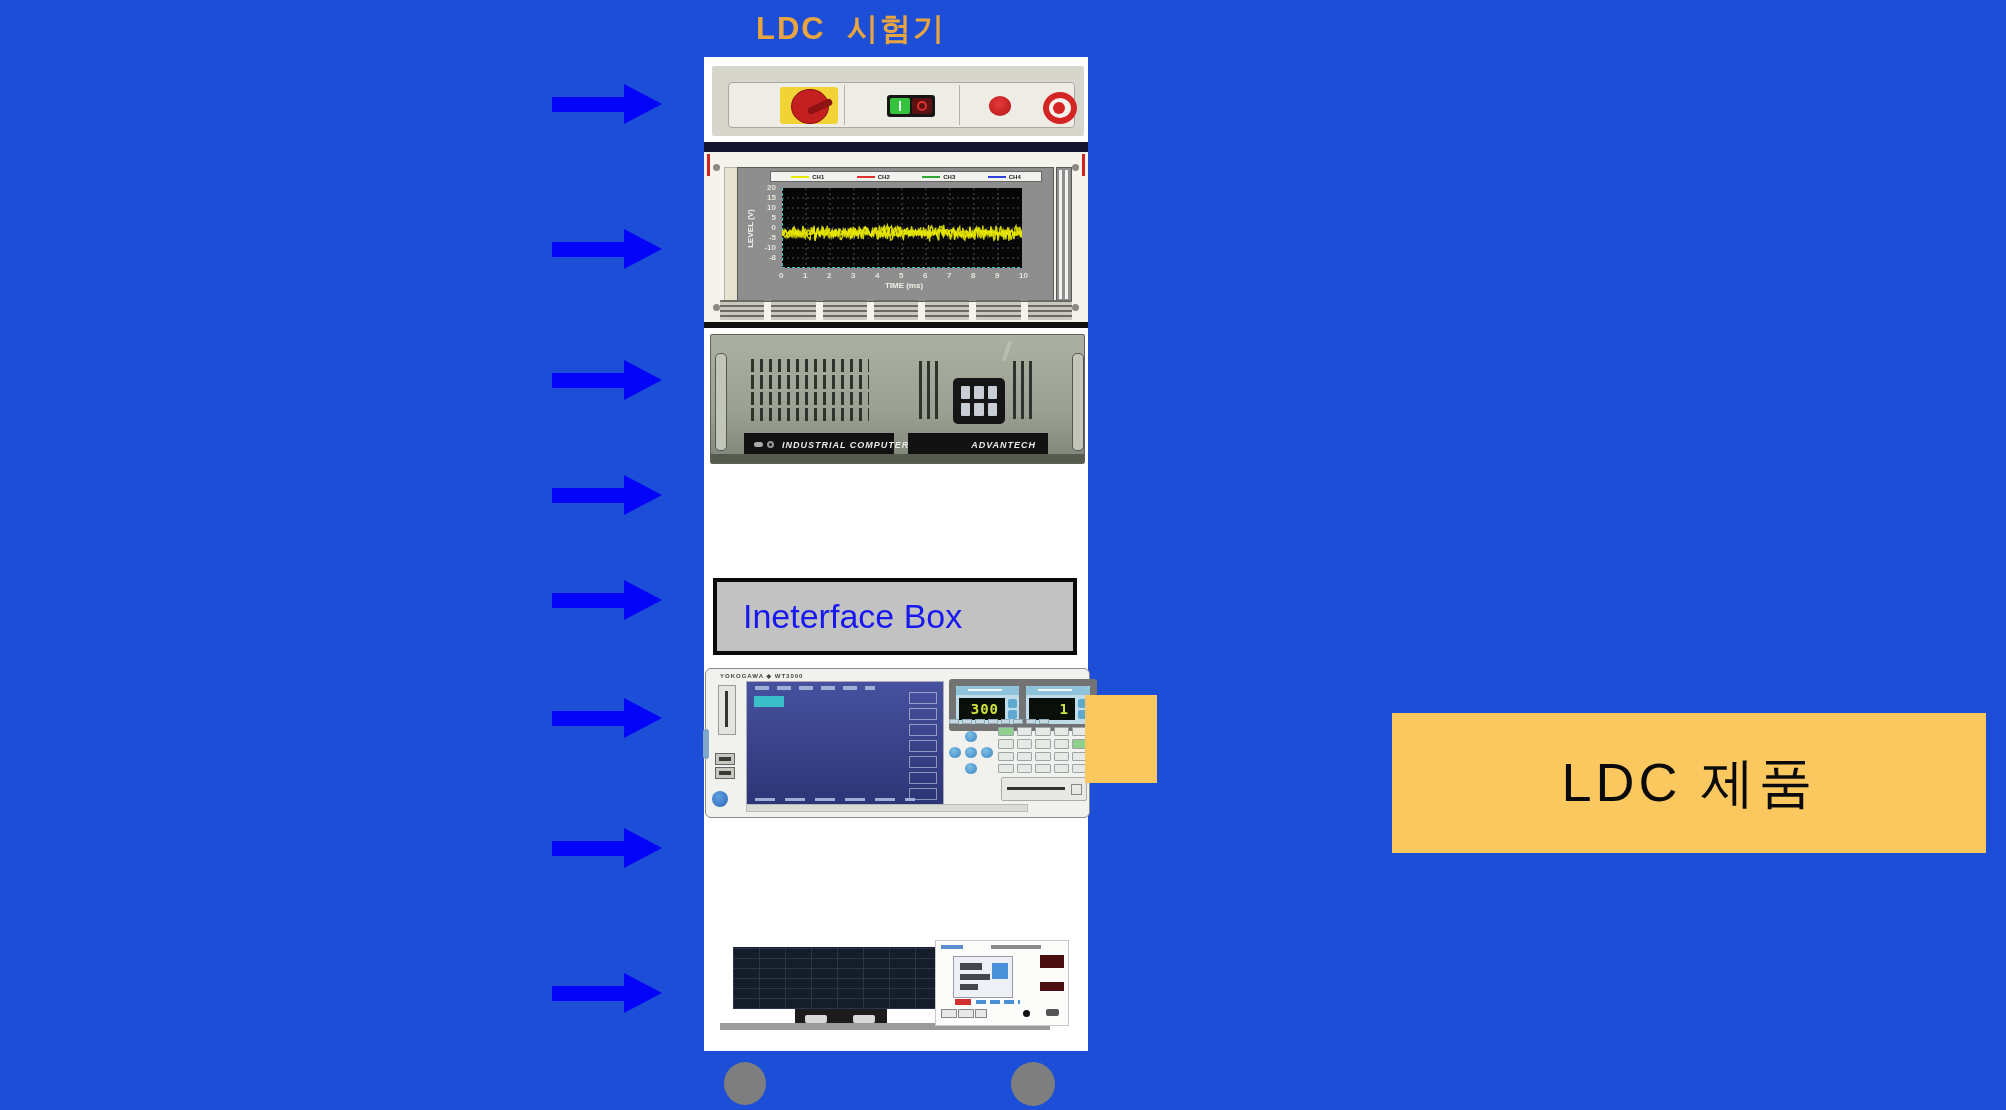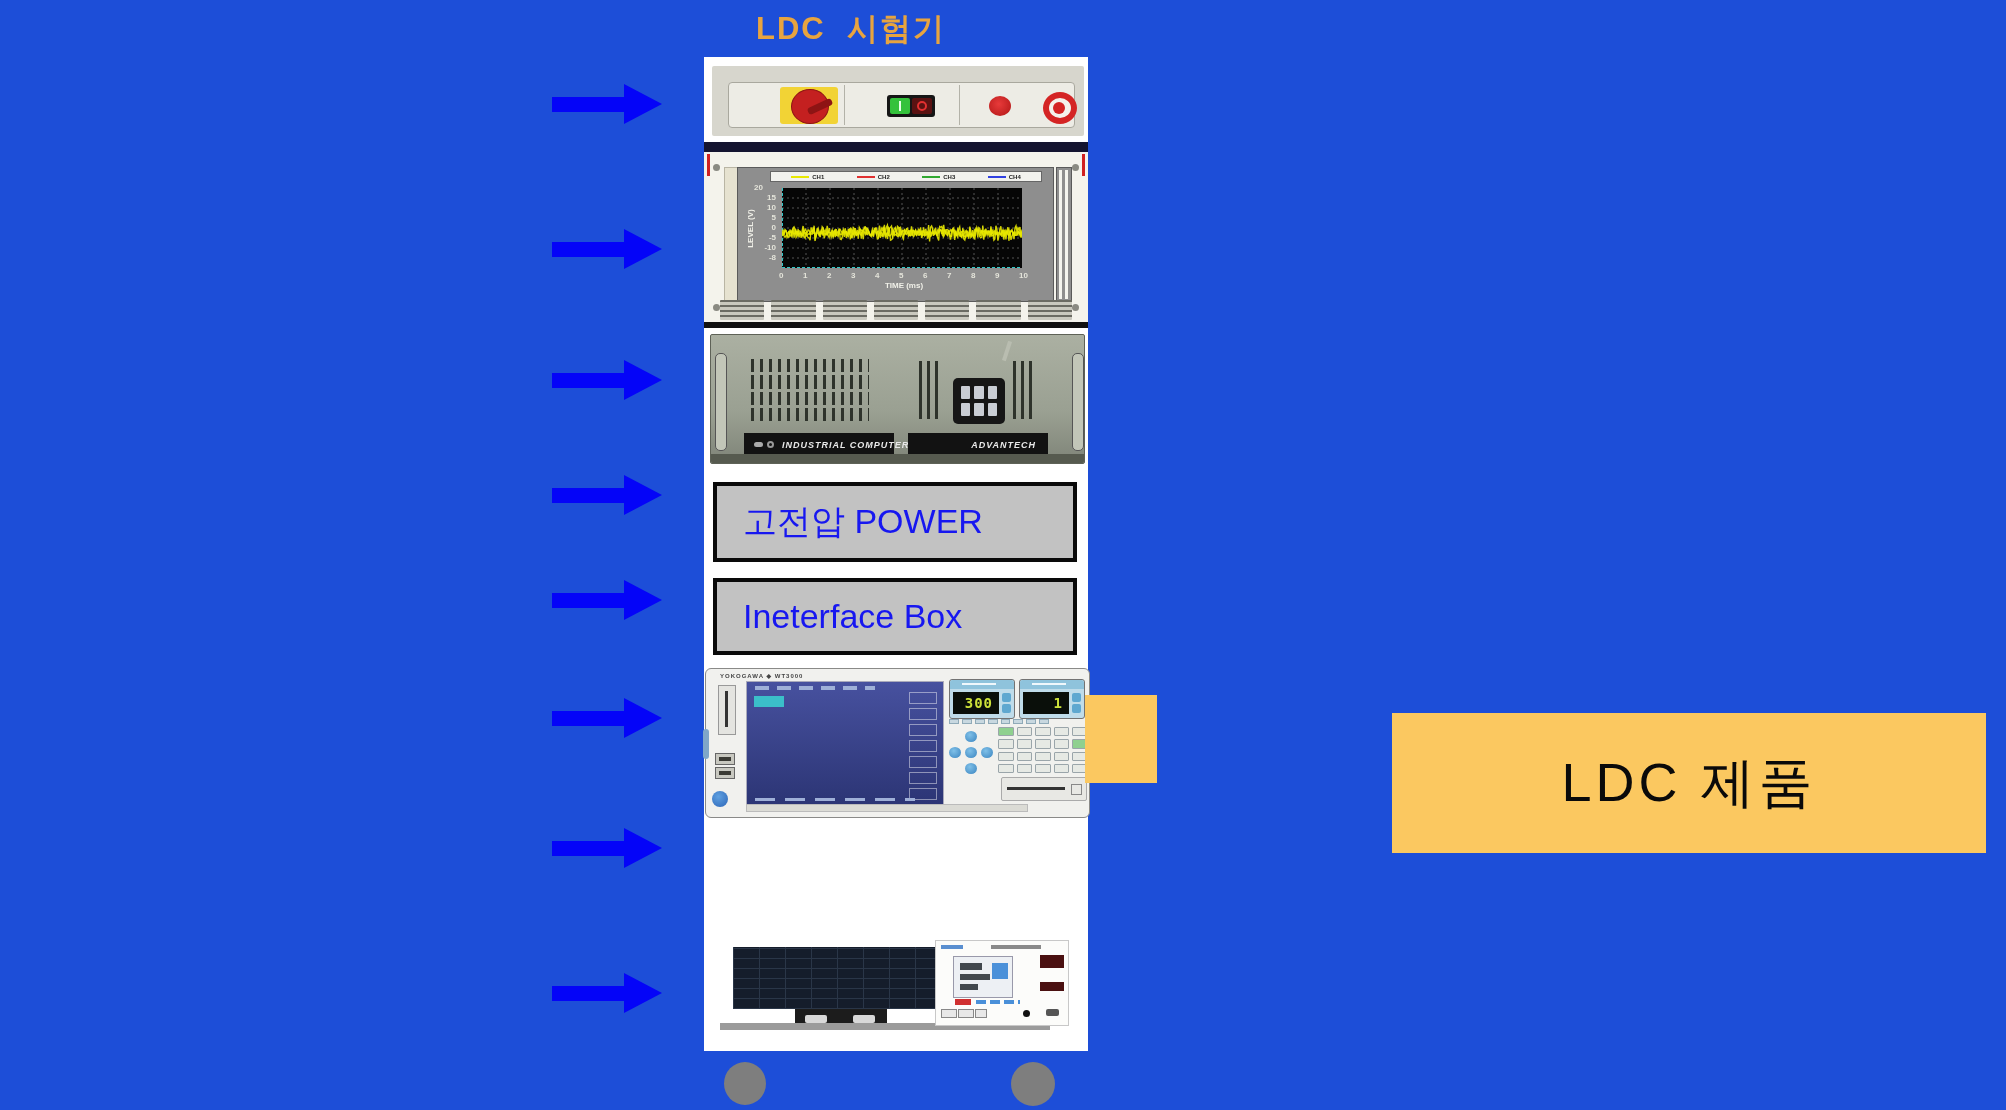--- a/index.html
+++ b/index.html
@@ -102,21 +102,21 @@
   .m-cyan{position:absolute;left:7px;top:14px;width:30px;height:11px;background:#3BBFC9;}
   .m-rows{position:absolute;left:6px;top:28px;width:152px;}
   .m-row{position:relative;height:27px;}
   .m-lab{position:absolute;left:2px;top:9px;width:22px;height:6px;background:rgba(255,255,255,.25);}
   .m-val{position:absolute;right:14px;top:2px;font-size:16px;color:#F2F2F8;letter-spacing:1px;}
   .m-unit{position:absolute;right:0;top:10px;font-size:8px;color:#D8D8E8;}
   .m-rcol{position:absolute;left:162px;top:10px;width:28px;}
   .m-chip{height:10px;border:1px solid rgba(255,255,255,.45);margin-bottom:4px;}
   .m-botdash{position:absolute;left:8px;bottom:3px;width:160px;height:3px;
              background:repeating-linear-gradient(90deg,#9FB0D8 0 20px,transparent 20px 30px);}
-  .m-module{position:absolute;top:10px;width:64px;height:38px;background:#BFDCEA;border:1px solid #737373;border-radius:3px;}
+  .m-module{position:absolute;top:10px;width:64px;height:38px;background:#BFDCEA;border:7px solid #737373;border-radius:3px;}
   .m-mhead{position:absolute;left:0;top:0;width:100%;height:9px;background:#8FC3DC;border-radius:3px 3px 0 0;}
   .m-mhead:after{content:"";position:absolute;left:12px;top:3px;width:34px;height:2px;background:#F0F8FC;}
   .m-disp{position:absolute;left:3px;top:12px;width:46px;height:22px;background:#0A0F0A;color:#CDE23A;
           font-family:"DejaVu Sans Mono",monospace;font-weight:bold;font-size:14px;text-align:right;
           padding:3px 6px 0 0;box-sizing:border-box;letter-spacing:1px;}
   .m-ud{position:absolute;left:52px;width:9px;height:9px;background:#5FA8D0;border-radius:2px;}
   .m-chiprow{position:absolute;left:243px;top:50px;width:100px;height:5px;display:flex;gap:3px;}
   .m-chiprow i{flex:1;background:#C8D8E0;border:1px solid #8FAAB8;}
   .m-pad{position:absolute;left:243px;top:62px;width:44px;height:46px;}
   .m-pad i{position:absolute;width:12px;height:11px;background:radial-gradient(circle at 40% 35%,#7FC0E8,#3A84C0);border-radius:50%;}
@@ -240,21 +240,21 @@
             <line x1="0" y1="60" x2="240" y2="60" stroke="#555" stroke-width="1" stroke-dasharray="2,3"></line>
             <line x1="0" y1="70" x2="240" y2="70" stroke="#555" stroke-width="1" stroke-dasharray="2,3"></line>
             <line x1="0.5" y1="0" x2="0.5" y2="80" stroke="#30C8C8" stroke-width="1" stroke-dasharray="3,2"></line>
             <line x1="0" y1="79.5" x2="240" y2="79.5" stroke="#30C8C8" stroke-width="1" stroke-dasharray="3,2"></line>
             <polyline points="0.0,45.2 1.0,46.9 2.0,46.9 3.0,41.5 4.0,42.6 5.0,49.1 6.0,46.5 7.0,42.9 8.0,48.0 9.0,47.8 10.0,43.2 11.0,40.8 12.1,49.6 13.1,40.8 14.1,46.5 15.1,42.9 16.1,47.4 17.1,45.1 18.1,45.5 19.1,46.1 20.1,47.8 21.1,42.7 22.1,44.3 23.1,41.1 24.1,42.5 25.1,44.9 26.1,41.9 27.1,42.3 28.1,46.1 29.1,45.9 30.1,46.2 31.1,40.2 32.1,40.4 33.1,50.8 34.1,48.6 35.1,44.2 36.2,40.5 37.2,43.8 38.2,49.2 39.2,44.0 40.2,46.0 41.2,41.3 42.2,44.4 43.2,41.9 44.2,45.3 45.2,46.4 46.2,44.1 47.2,40.2 48.2,45.4 49.2,49.3 50.2,45.9 51.2,48.9 52.2,45.8 53.2,41.9 54.2,46.5 55.2,47.4 56.2,48.3 57.2,41.8 58.2,41.4 59.2,43.5 60.3,45.1 61.3,41.4 62.3,44.5 63.3,40.2 64.3,50.0 65.3,46.4 66.3,44.5 67.3,41.8 68.3,40.5 69.3,50.2 70.3,42.0 71.3,42.5 72.3,49.7 73.3,40.0 74.3,48.1 75.3,41.9 76.3,50.6 77.3,39.5 78.3,41.4 79.3,42.2 80.3,42.2 81.3,41.8 82.3,40.4 83.3,39.6 84.4,39.9 85.4,41.2 86.4,42.6 87.4,45.6 88.4,47.5 89.4,47.3 90.4,42.5 91.4,48.9 92.4,43.4 93.4,39.3 94.4,45.8 95.4,50.8 96.4,50.2 97.4,37.5 98.4,43.4 99.4,44.6 100.4,46.8 101.4,47.9 102.4,36.9 103.4,46.2 104.4,39.2 105.4,37.1 106.4,48.2 107.4,40.2 108.5,39.5 109.5,38.1 110.5,49.4 111.5,43.0 112.5,47.5 113.5,46.6 114.5,47.3 115.5,38.3 116.5,39.3 117.5,45.2 118.5,47.7 119.5,43.7 120.5,42.7 121.5,47.3 122.5,46.3 123.5,44.4 124.5,40.8 125.5,40.3 126.5,45.3 127.5,42.3 128.5,47.9 129.5,38.4 130.5,45.5 131.5,42.9 132.6,46.6 133.6,42.2 134.6,44.1 135.6,44.6 136.6,40.6 137.6,47.7 138.6,39.4 139.6,49.9 140.6,47.3 141.6,39.4 142.6,46.9 143.6,41.0 144.6,43.9 145.6,50.8 146.6,37.1 147.6,53.4 148.6,39.2 149.6,38.0 150.6,40.8 151.6,45.6 152.6,46.1 153.6,39.7 154.6,46.5 155.6,49.4 156.7,52.4 157.7,38.5 158.7,39.2 159.7,38.4 160.7,43.1 161.7,36.8 162.7,45.7 163.7,41.9 164.7,41.7 165.7,41.7 166.7,43.5 167.7,48.5 168.7,51.5 169.7,41.9 170.7,41.3 171.7,40.1 172.7,52.0 173.7,43.4 174.7,47.0 175.7,46.4 176.7,40.9 177.7,38.8 178.7,46.3 179.7,50.1 180.8,40.2 181.8,51.0 182.8,52.0 183.8,47.1 184.8,42.7 185.8,44.3 186.8,50.6 187.8,38.6 188.8,42.5 189.8,48.3 190.8,46.7 191.8,49.9 192.8,50.8 193.8,44.9 194.8,39.4 195.8,42.2 196.8,43.4 197.8,48.7 198.8,49.8 199.8,49.2 200.8,37.5 201.8,51.7 202.8,41.6 203.8,44.5 204.9,43.6 205.9,47.2 206.9,43.4 207.9,49.3 208.9,38.3 209.9,46.3 210.9,41.3 211.9,52.1 212.9,51.0 213.9,37.7 214.9,41.7 215.9,52.7 216.9,48.2 217.9,40.6 218.9,38.3 219.9,49.0 220.9,43.1 221.9,51.7 222.9,41.8 223.9,51.4 224.9,43.6 225.9,39.2 226.9,52.8 227.9,43.9 229.0,51.9 230.0,48.3 231.0,43.8 232.0,51.1 233.0,39.9 234.0,37.8 235.0,43.9 236.0,40.0 237.0,41.9 238.0,39.0 239.0,49.8 240.0,41.6" fill="none" stroke="#E8E800" stroke-width="1.4" opacity="0.9"></polyline>
             <polyline points="0.0,44.3 1.0,44.5 2.0,47.8 3.0,49.2 4.0,47.8 5.0,46.6 6.0,49.3 7.0,49.2 8.0,42.1 9.0,42.3 10.0,49.7 11.0,41.0 12.1,39.1 13.1,41.3 14.1,49.4 15.1,47.8 16.1,41.0 17.1,49.5 18.1,43.6 19.1,49.8 20.1,43.0 21.1,38.0 22.1,48.9 23.1,50.1 24.1,44.7 25.1,48.4 26.1,49.3 27.1,49.9 28.1,52.3 29.1,39.4 30.1,42.4 31.1,46.0 32.1,37.7 33.1,52.8 34.1,47.5 35.1,40.3 36.2,43.6 37.2,47.1 38.2,44.1 39.2,44.9 40.2,38.8 41.2,40.2 42.2,50.2 43.2,46.8 44.2,45.7 45.2,37.8 46.2,48.0 47.2,49.4 48.2,45.2 49.2,46.6 50.2,42.2 51.2,49.1 52.2,42.6 53.2,49.2 54.2,41.2 55.2,44.5 56.2,44.3 57.2,40.5 58.2,51.0 59.2,51.5 60.3,48.7 61.3,42.0 62.3,48.8 63.3,45.0 64.3,43.7 65.3,47.6 66.3,48.4 67.3,40.5 68.3,51.4 69.3,47.4 70.3,48.8 71.3,39.5 72.3,40.5 73.3,45.4 74.3,44.4 75.3,45.2 76.3,46.7 77.3,41.8 78.3,41.4 79.3,50.7 80.3,41.8 81.3,51.3 82.3,39.1 83.3,38.8 84.4,46.6 85.4,39.9 86.4,43.0 87.4,44.8 88.4,47.6 89.4,48.6 90.4,44.7 91.4,47.7 92.4,40.7 93.4,41.0 94.4,40.2 95.4,44.5 96.4,48.8 97.4,45.5 98.4,49.9 99.4,40.3 100.4,42.0 101.4,38.7 102.4,44.8 103.4,48.9 104.4,46.4 105.4,51.0 106.4,39.4 107.4,40.8 108.5,52.1 109.5,51.6 110.5,50.4 111.5,42.8 112.5,40.3 113.5,39.4 114.5,44.9 115.5,48.4 116.5,48.7 117.5,39.8 118.5,39.3 119.5,45.4 120.5,48.9 121.5,50.8 122.5,41.4 123.5,45.1 124.5,46.3 125.5,44.5 126.5,43.3 127.5,47.2 128.5,47.8 129.5,46.8 130.5,42.3 131.5,42.6 132.6,43.9 133.6,42.3 134.6,48.2 135.6,42.8 136.6,46.9 137.6,46.3 138.6,46.1 139.6,42.7 140.6,47.3 141.6,47.2 142.6,46.0 143.6,47.4 144.6,46.6 145.6,44.4 146.6,48.1 147.6,45.0 148.6,44.2 149.6,45.8 150.6,43.1 151.6,47.8 152.6,42.6 153.6,45.2 154.6,46.6 155.6,42.5 156.7,44.6 157.7,42.1 158.7,41.8 159.7,46.2 160.7,41.4 161.7,48.4 162.7,46.4 163.7,44.2 164.7,46.6 165.7,47.7 166.7,42.0 167.7,46.6 168.7,48.3 169.7,48.3 170.7,41.6 171.7,43.3 172.7,50.0 173.7,42.7 174.7,47.4 175.7,49.1 176.7,44.4 177.7,45.0 178.7,48.4 179.7,48.4 180.8,45.9 181.8,48.4 182.8,48.1 183.8,49.4 184.8,46.8 185.8,48.2 186.8,48.3 187.8,40.7 188.8,49.0 189.8,47.3 190.8,42.2 191.8,49.1 192.8,41.7 193.8,41.7 194.8,43.0 195.8,42.8 196.8,41.8 197.8,43.3 198.8,47.8 199.8,42.7 200.8,43.0 201.8,43.8 202.8,43.5 203.8,47.3 204.9,44.3 205.9,42.8 206.9,43.3 207.9,44.8 208.9,47.2 209.9,45.6 210.9,44.0 211.9,44.0 212.9,42.7 213.9,45.8 214.9,44.1 215.9,45.4 216.9,44.5 217.9,45.7 218.9,46.7 219.9,43.8 220.9,42.1 221.9,47.9 222.9,45.2 223.9,44.9 224.9,43.1 225.9,46.4 226.9,47.6 227.9,43.1 229.0,43.5 230.0,43.0 231.0,44.9 232.0,46.1 233.0,47.3 234.0,47.3 235.0,47.1 236.0,44.3 237.0,43.2 238.0,46.9 239.0,44.1 240.0,45.2" fill="none" stroke="#E8E800" stroke-width="1.4" opacity="0.9"></polyline>
             <polyline points="0.0,48.2 1.0,41.5 2.0,45.4 3.0,42.7 4.0,42.7 5.0,45.4 6.0,44.7 7.0,43.6 8.0,43.7 9.0,44.9 10.0,43.6 11.0,45.0 12.1,45.8 13.1,45.5 14.1,42.9 15.1,46.2 16.1,43.9 17.1,42.8 18.1,43.2 19.1,45.6 20.1,46.8 21.1,47.9 22.1,42.6 23.1,45.8 24.1,44.3 25.1,47.4 26.1,46.2 27.1,45.5 28.1,46.3 29.1,43.9 30.1,42.6 31.1,42.2 32.1,43.2 33.1,45.4 34.1,46.7 35.1,44.9 36.2,44.9 37.2,47.2 38.2,46.0 39.2,42.4 40.2,44.2 41.2,47.0 42.2,46.0 43.2,45.3 44.2,47.0 45.2,46.7 46.2,43.5 47.2,44.5 48.2,44.6 49.2,45.4 50.2,42.1 51.2,45.7 52.2,42.9 53.2,41.8 54.2,48.0 55.2,44.9 56.2,46.4 57.2,42.8 58.2,46.5 59.2,46.7 60.3,45.0 61.3,44.8 62.3,44.4 63.3,43.6 64.3,43.7 65.3,47.5 66.3,41.2 67.3,46.3 68.3,42.8 69.3,41.1 70.3,45.9 71.3,46.5 72.3,43.4 73.3,45.3 74.3,47.0 75.3,46.1 76.3,46.6 77.3,44.1 78.3,46.5 79.3,47.2 80.3,43.5 81.3,42.6 82.3,44.1 83.3,46.2 84.4,42.6 85.4,47.0 86.4,42.5 87.4,46.9 88.4,46.5 89.4,46.3 90.4,41.1 91.4,44.0 92.4,42.3 93.4,43.8 94.4,46.0 95.4,43.5 96.4,43.1 97.4,44.9 98.4,44.7 99.4,47.8 100.4,48.3 101.4,42.3 102.4,41.0 103.4,47.6 104.4,46.6 105.4,44.6 106.4,45.9 107.4,47.9 108.5,47.5 109.5,46.2 110.5,41.2 111.5,43.4 112.5,46.6 113.5,40.1 114.5,44.2 115.5,45.3 116.5,46.9 117.5,47.5 118.5,41.2 119.5,47.2 120.5,42.9 121.5,43.0 122.5,41.7 123.5,45.0 124.5,42.2 125.5,44.7 126.5,48.2 127.5,47.2 128.5,42.2 129.5,41.9 130.5,47.3 131.5,48.5 132.6,43.0 133.6,46.2 134.6,47.2 135.6,43.7 136.6,44.4 137.6,42.6 138.6,46.0 139.6,47.0 140.6,43.0 141.6,42.8 142.6,47.2 143.6,44.4 144.6,44.6 145.6,45.3 146.6,45.5 147.6,43.5 148.6,48.3 149.6,47.5 150.6,42.5 151.6,45.4 152.6,46.0 153.6,44.0 154.6,44.7 155.6,48.0 156.7,41.7 157.7,43.3 158.7,41.7 159.7,43.0 160.7,48.4 161.7,43.0 162.7,42.2 163.7,44.6 164.7,42.9 165.7,46.1 166.7,42.8 167.7,43.4 168.7,42.0 169.7,43.4 170.7,42.3 171.7,42.5 172.7,42.1 173.7,46.6 174.7,47.1 175.7,41.1 176.7,42.9 177.7,47.5 178.7,45.9 179.7,43.7 180.8,43.5 181.8,42.2 182.8,46.2 183.8,42.9 184.8,43.8 185.8,47.9 186.8,47.7 187.8,45.8 188.8,46.9 189.8,46.3 190.8,46.6 191.8,48.6 192.8,46.9 193.8,40.5 194.8,41.6 195.8,49.5 196.8,39.6 197.8,40.3 198.8,44.5 199.8,43.2 200.8,45.4 201.8,48.7 202.8,47.3 203.8,40.6 204.9,44.9 205.9,45.2 206.9,43.0 207.9,43.8 208.9,41.5 209.9,48.0 210.9,47.7 211.9,46.9 212.9,44.4 213.9,46.5 214.9,44.9 215.9,47.8 216.9,46.2 217.9,44.2 218.9,46.8 219.9,45.3 220.9,42.4 221.9,42.3 222.9,47.8 223.9,43.0 224.9,45.6 225.9,43.0 226.9,41.0 227.9,47.1 229.0,42.6 230.0,41.6 231.0,47.4 232.0,43.6 233.0,47.9 234.0,43.4 235.0,47.4 236.0,42.7 237.0,46.6 238.0,44.6 239.0,48.8 240.0,44.2" fill="none" stroke="#E8E800" stroke-width="1.4" opacity="0.9"></polyline>
           </svg>
       </div>
       <div class="wyticks" id="wave-yticks">
-          <span style="left: 29px; top: 42px;">20</span>
+          <span style="left: 42px; top: 42px;">20</span>
           <span style="left: 42px; top: 52px;">15</span>
           <span style="left: 42px; top: 62px;">10</span>
           <span style="left: 42px; top: 72px;">5</span>
           <span style="left: 42px; top: 82px;">0</span>
           <span style="left: 42px; top: 92px;">-5</span>
           <span style="left: 42px; top: 102px;">-10</span>
           <span style="left: 42px; top: 112px;">-8</span>
         </div>
       <div class="wxticks" id="wave-xticks">
           <span style="left: 75px; top: 130px;">0</span>
@@ -309,23 +309,20 @@
             <i class="ring"></i>
           </span>
         <span class="t">INDUSTRIAL COMPUTER</span>
       </div>
       <div class="pc-strip" style="left:197px;width:140px;justify-content:flex-end;padding-right:12px;box-sizing:border-box;">
         <span class="t">ADVANTECH</span>
       </div>
       <div class="pc-bottom"></div>
     </div>
 
-    <div class="gbox" style="top:425px;height:80px;">
-      <span class="gt">고전압 POWER</span>
-    </div>
 
     <div class="gbox" style="top:521px;height:77px;">
       <span class="gt">Ineterface Box</span>
     </div>
 
     <div class="meter">
       <div class="m-brand">YOKOGAWA ◆ WT3000</div>
       <div class="m-bump"></div>
       <div class="m-slot"></div>
       <div class="m-usb" style="top:84px;"></div>

